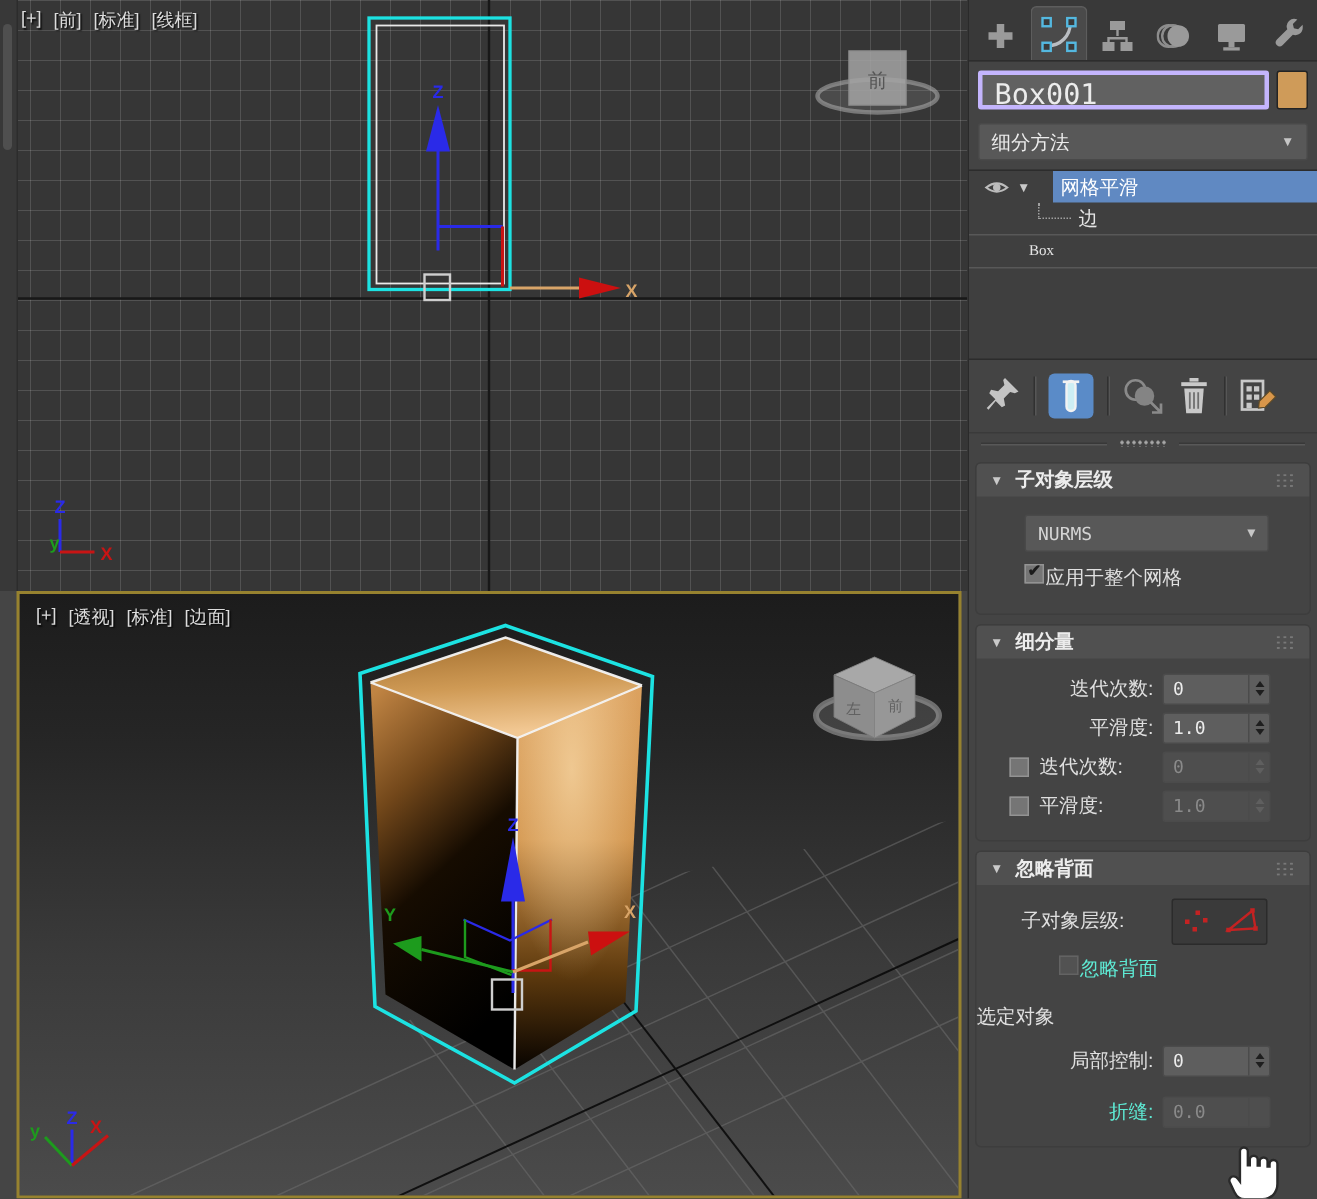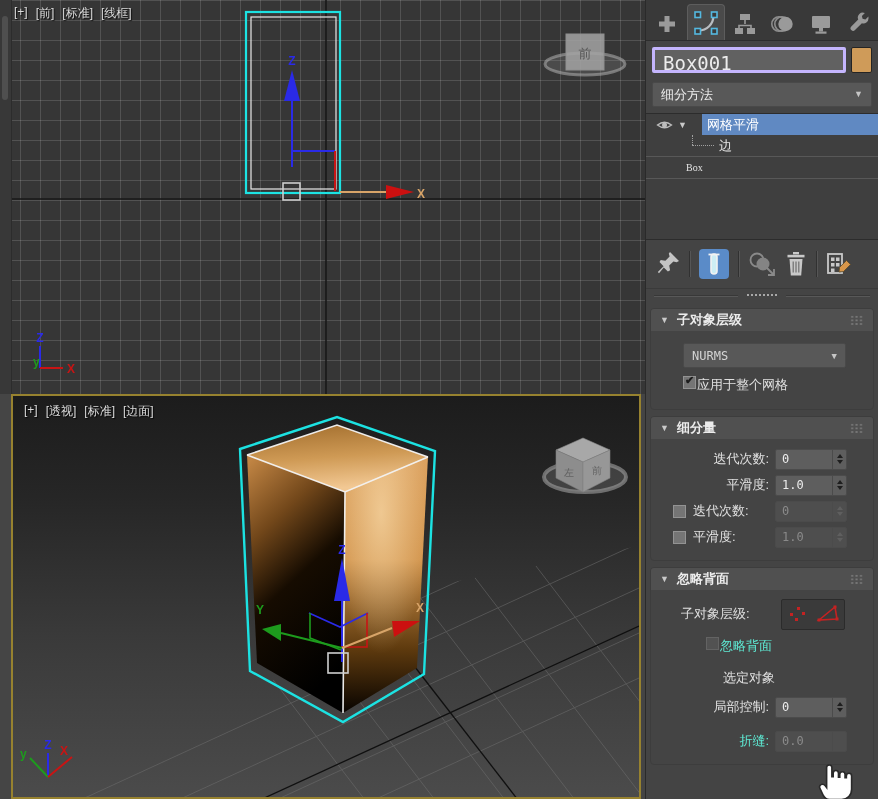--- a/index.html
+++ b/index.html
@@ -105,21 +105,21 @@
   .spin.disabled .val{color:#8a8a8a}
   .spin.disabled .tri-up{border-bottom-color:#5f5f5f}
   .spin.disabled .tri-dn{border-top-color:#5f5f5f}
   .cb-spin-row{display:flex;align-items:center;height:26px;padding-left:22px;padding-right:26px;gap:7px}
   .cb-spin-row .clabel{white-space:nowrap}
   .cb-spin-row .spin{margin-left:auto}
 
   .subobj-row{display:flex;align-items:center;padding-left:30px;padding-right:28px;height:34px}
   .subobj-btns{margin-left:auto;width:62px;height:29px;background:#3a3a3a;border:1px solid #2b2b2b;border-radius:2px;
                display:flex;align-items:center;justify-content:space-around}
-  .center-row{text-align:center;padding-right:26px;height:24px;line-height:24px;margin-top:6px}
+  .center-row{text-align:left;padding-right:26px;height:24px;line-height:24px;margin-top:6px}
 
   .cursor{position:absolute;left:818px;top:757px;z-index:99;pointer-events:none}
 </style>
 </head>
 <body>
 
 <div class="vp-front">
   <svg class="vp-svg" width="645" height="394" viewBox="0 0 645 394">
 
     <line x1="326" y1="0" x2="326" y2="394" stroke="#181818" stroke-width="1.6"></line>

